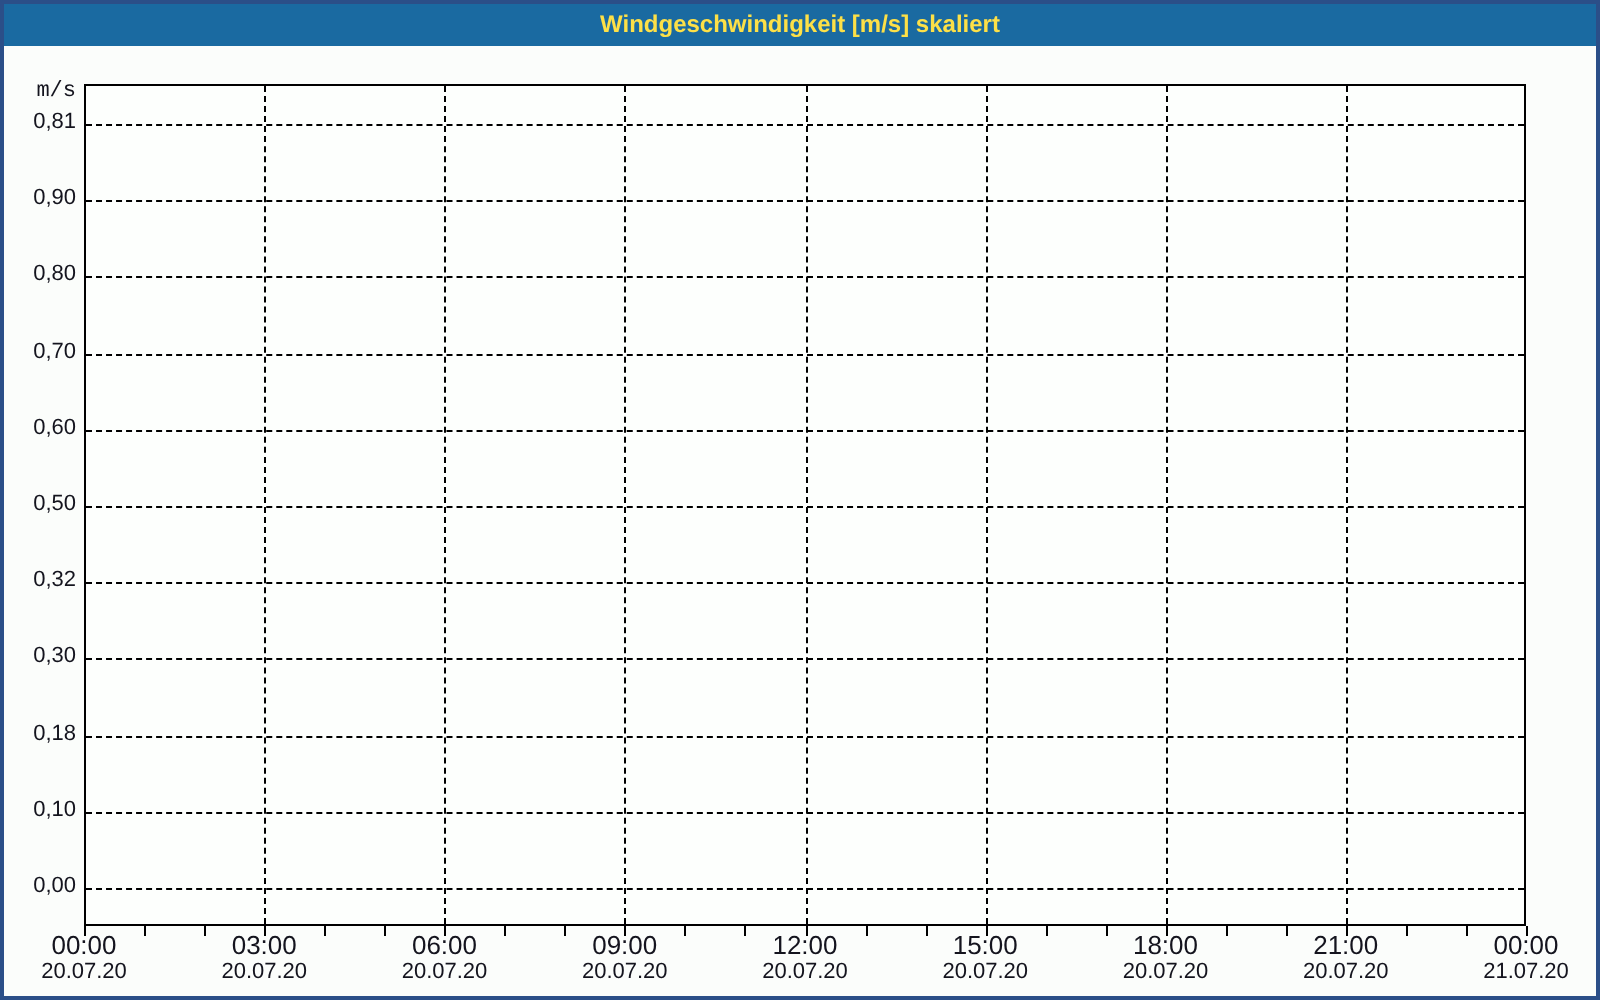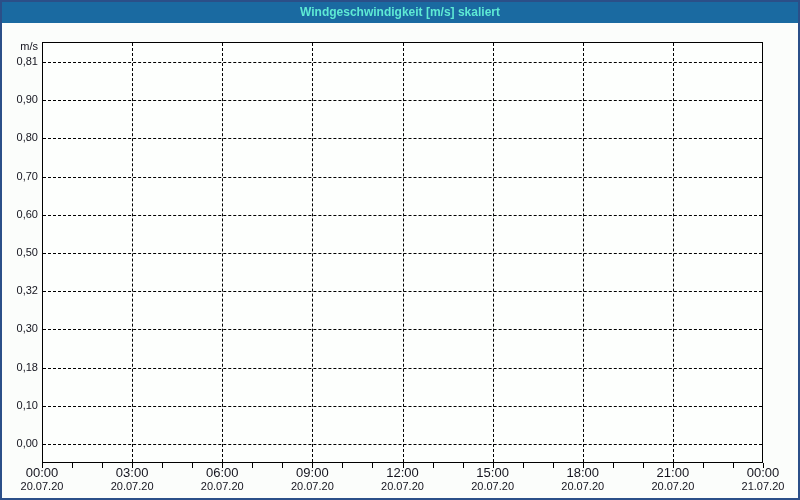--- a/index.html
+++ b/index.html
@@ -3,28 +3,28 @@
 <meta charset="utf-8">
 <style>
   html,body{margin:0;padding:0;background:#e8e8e8;}
   .window{
     position:relative; width:800px; height:500px; box-sizing:border-box;
     background:#fbfdfb; border:2px solid #2b4f88; overflow:hidden;
     font-family:"Liberation Sans", sans-serif; color:#14141e;
   }
   .titlebar{
     position:absolute; left:0; top:0; right:0; height:21px;
-    background:#1a6aa1; color:#5eead4; font-size:12px; font-weight:bold;
+    background:#1a6aa1; color:#fde047; font-size:12px; font-weight:bold;
     text-align:center; line-height:21px;
   }
   .legend{position:absolute; left:0; top:23px; right:0; height:14px; font-size:12px;}
   .lg{position:absolute; transform:translateX(-50%); white-space:nowrap;}
   .yunit{
     position:absolute; left:0; top:38px; width:36px;
-    text-align:right; font-size:11px;
+    text-align:right; font-size:11px;font-family:Liberation Mono, monospace;
   }
   .plot{
     position:absolute; left:40px; top:40px; width:719px; height:419px;
     border:1px solid #000; background:#fdfffd; overflow:hidden;
   }
   .hgrid{position:absolute; left:0; right:0; height:0; border-top:1px dashed #000;}
   .vgrid{position:absolute; top:0; bottom:0; width:0; border-left:1px dashed #000;}
   .ylab{position:absolute; left:0; width:36px; text-align:right; font-size:11px; line-height:13px;}
   .xtime{position:absolute; width:72px; margin-left:-36px; text-align:center; top:464px; font-size:13px; line-height:13px;}
   .xdate{position:absolute; width:72px; margin-left:-36px; text-align:center; top:478px; font-size:11px; line-height:13px;}

